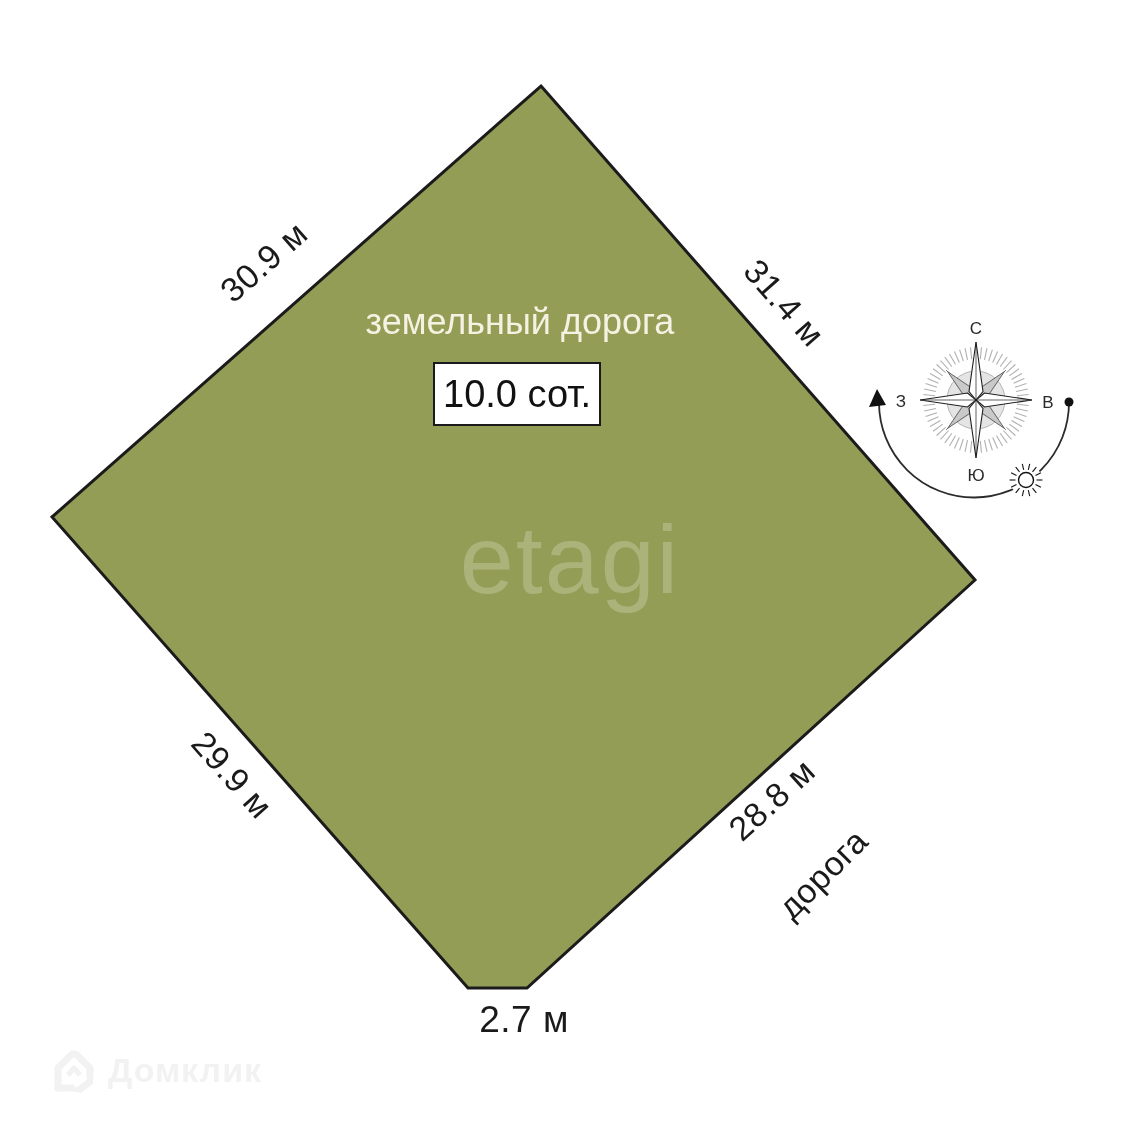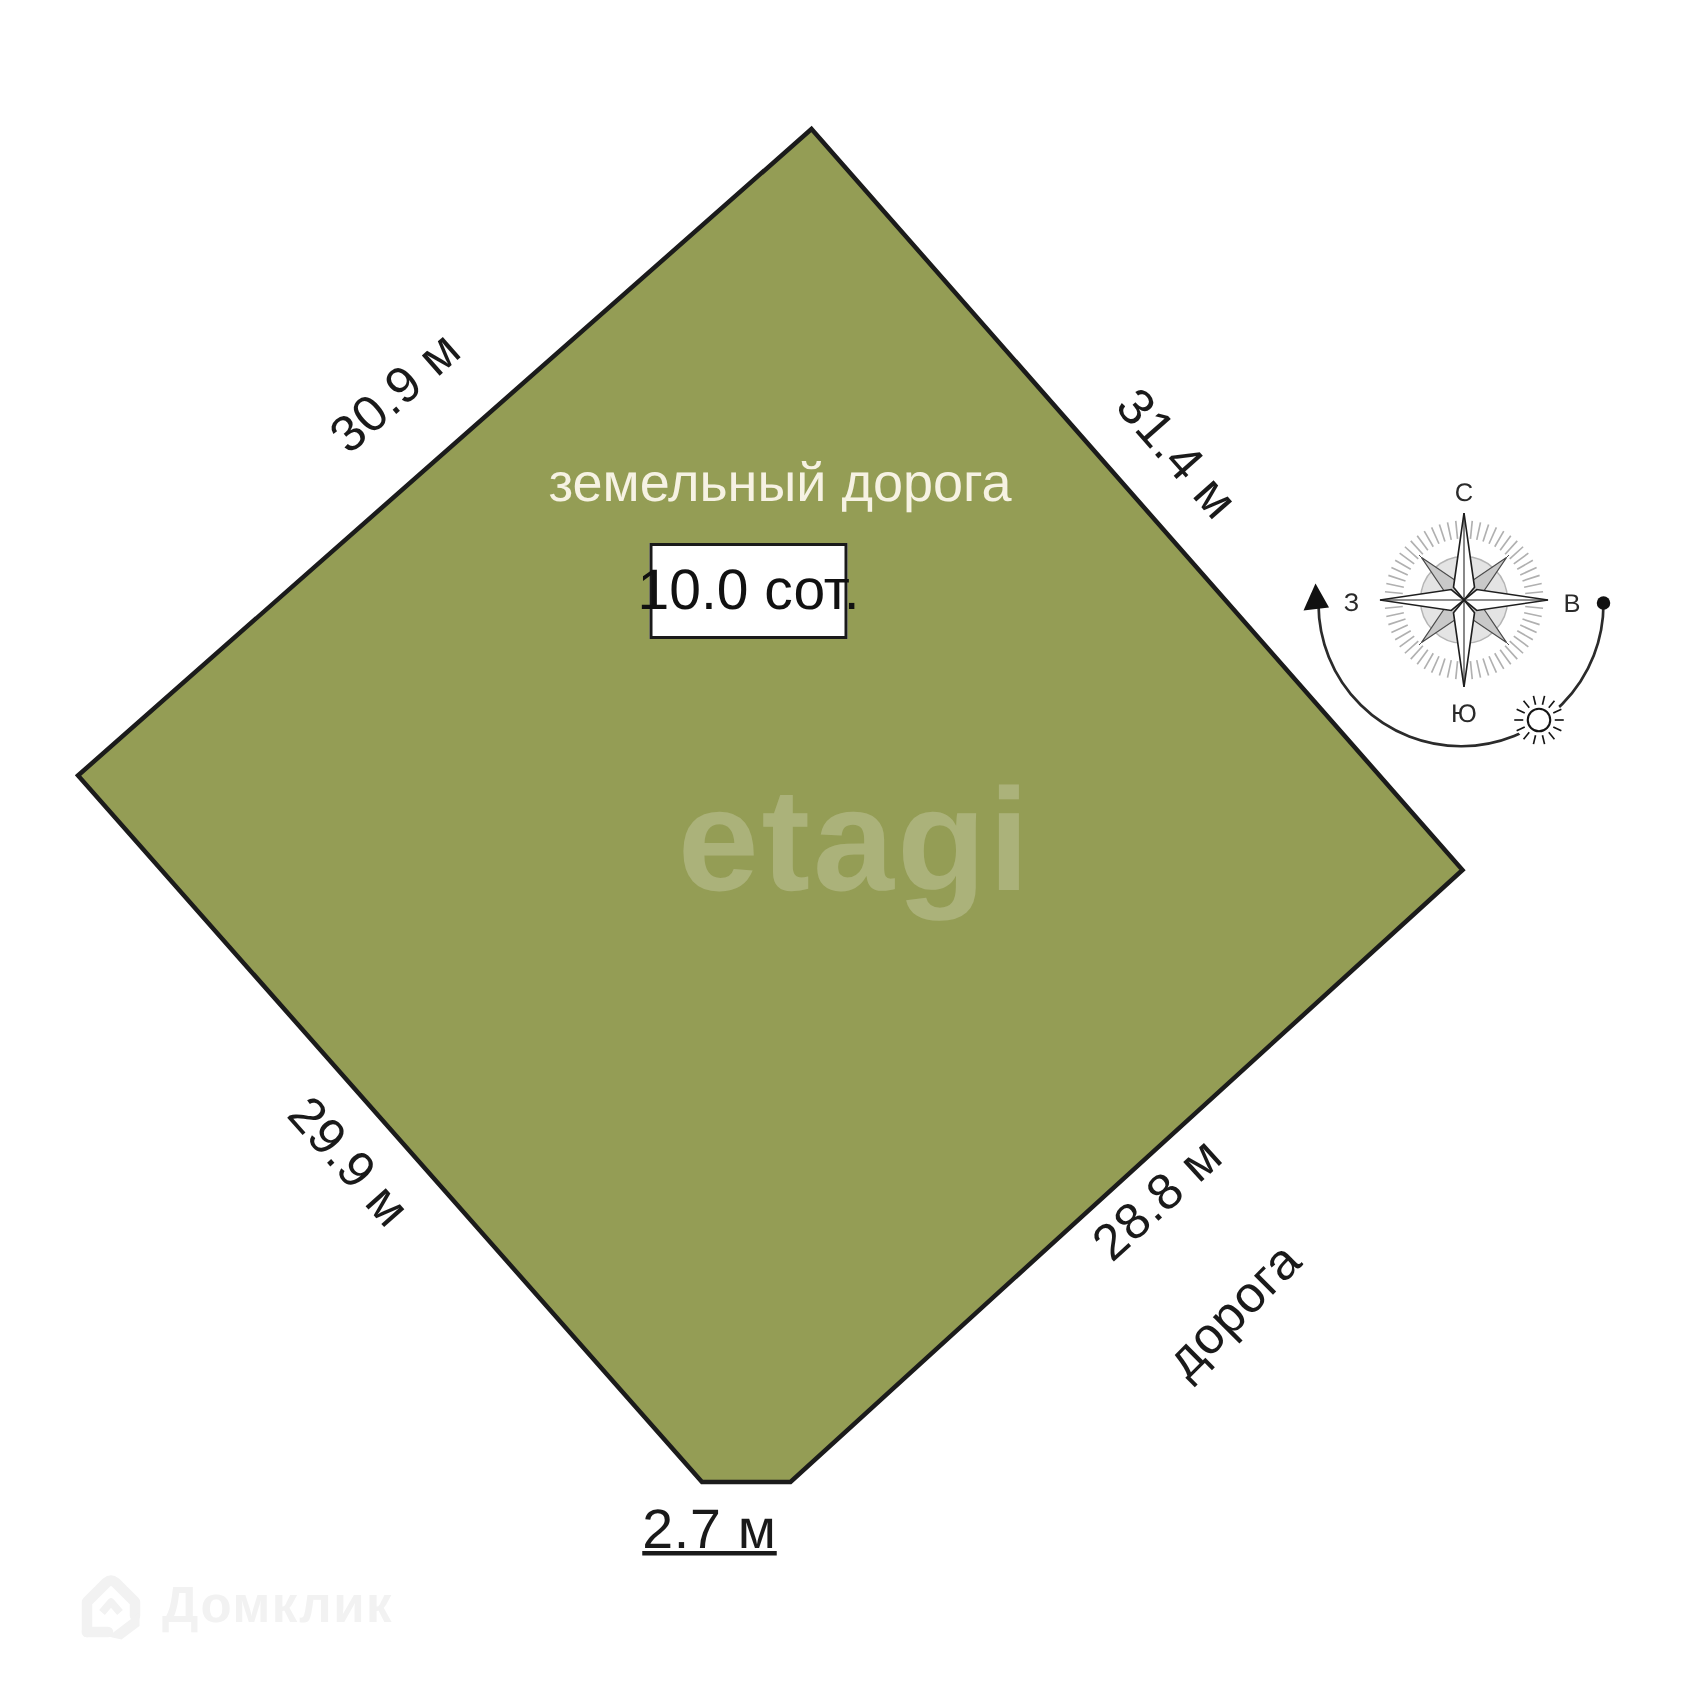--- a/index.html
+++ b/index.html
@@ -18,49 +18,49 @@
     white-space: nowrap;
     font-size: 34px;
     color: #1a1a1a;
     letter-spacing: 0.5px;
     transform-origin: center center;
   }
   .m-top-left     { left: 264px; top: 262px; transform: translate(-50%,-50%) rotate(-41.4deg); }
   .m-top-right    { left: 784px; top: 303px; transform: translate(-50%,-50%) rotate(48.7deg); }
   .m-bottom-left  { left: 232px; top: 775px; transform: translate(-50%,-50%) rotate(48.5deg); }
   .m-bottom-right { left: 772px; top: 800px; transform: translate(-50%,-50%) rotate(-42.3deg); }
-  .m-bottom       { left: 473px; top: 1020px; transform: translate(-50%,-50%); font-size: 37px; text-decoration: underline; }
+  .m-bottom       { left: 524px; top: 1020px; transform: translate(-50%,-50%); font-size: 37px; }
   .road-label     { left: 823px; top: 874px; transform: translate(-50%,-50%) rotate(-45deg); }
 
   .plot-title {
     position: absolute;
     left: 520px; top: 322px;
     transform: translate(-50%,-50%);
     font-size: 36px;
     color: #f6f2e3;
     white-space: nowrap;
   }
   .area-box {
     position: absolute;
     left: 433px; top: 362px;
-    width: 132px; height: 64px;
+    width: 168px; height: 64px;
     background: #ffffff;
     border: 2px solid #1a1a1a;
     display: flex; align-items: center; justify-content: center;
     font-size: 38px;
     color: #111111;
     white-space: nowrap;
   }
 
   .wm-etagi {
     position: absolute;
     left: 570px; top: 560px;
     transform: translate(-50%,-50%);
     font-size: 97px;
-    font-weight: bold;
+    font-weight: normal;
     letter-spacing: 2px;
     color: rgba(255,255,255,0.22);
     white-space: nowrap;
   }
   .wm-domclick {
     position: absolute;
     left: 48px; top: 1044px;
     display: flex; align-items: center;
     color: #f2f2f2;
   }

